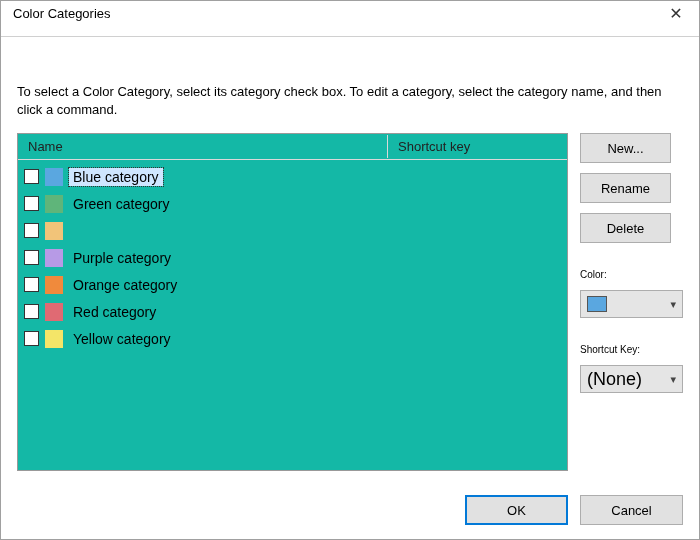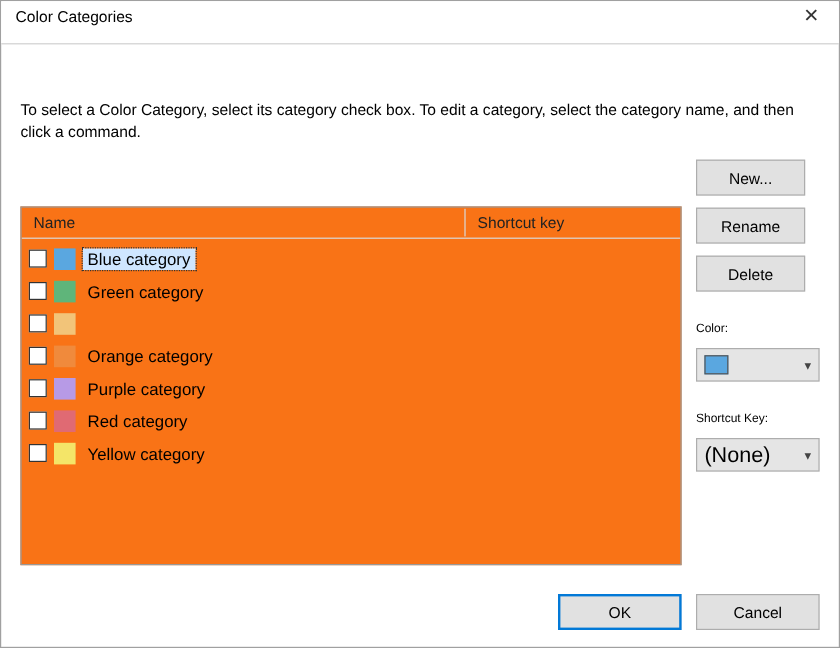--- a/index.html
+++ b/index.html
@@ -57,25 +57,24 @@
     margin-top: 32px;
   }
   .main-row {
     display: flex;
     flex: 1;
     gap: 12px;
   }
   .list-box {
     flex: 1;
     border: 1px solid #999;
-    background: #f97316;
+    background: #14b8a6;
     display: flex;
     flex-direction: column;
     overflow: hidden;
-    margin-top: 39px;
   }
   .list-head {
     display: flex;
     align-items: center;
     height: 26px;
     border-bottom: 1px solid #d9d9d9;
   }
   .col-head {
     padding: 4px 10px;
     font-size: 13px;
@@ -204,27 +203,27 @@
               <span class="chk"></span>
               <span class="swatch" style="background: rgb(95, 181, 122);"></span>
               <span class="cat-label">Green category</span>
             </div>
             <div class="cat-row">
               <span class="chk"></span>
               <span class="swatch" style="background: rgb(242, 196, 121);"></span>
             </div>
             <div class="cat-row">
               <span class="chk"></span>
+              <span class="swatch" style="background: rgb(183, 154, 230);"></span>
+              <span class="cat-label">Purple category</span>
+            </div>
+            <div class="cat-row">
+              <span class="chk"></span>
               <span class="swatch" style="background: rgb(240, 138, 60);"></span>
               <span class="cat-label">Orange category</span>
-            </div>
-            <div class="cat-row">
-              <span class="chk"></span>
-              <span class="swatch" style="background: rgb(183, 154, 230);"></span>
-              <span class="cat-label">Purple category</span>
             </div>
             <div class="cat-row">
               <span class="chk"></span>
               <span class="swatch" style="background: rgb(224, 106, 115);"></span>
               <span class="cat-label">Red category</span>
             </div>
             <div class="cat-row">
               <span class="chk"></span>
               <span class="swatch" style="background: rgb(244, 229, 104);"></span>
               <span class="cat-label">Yellow category</span>

